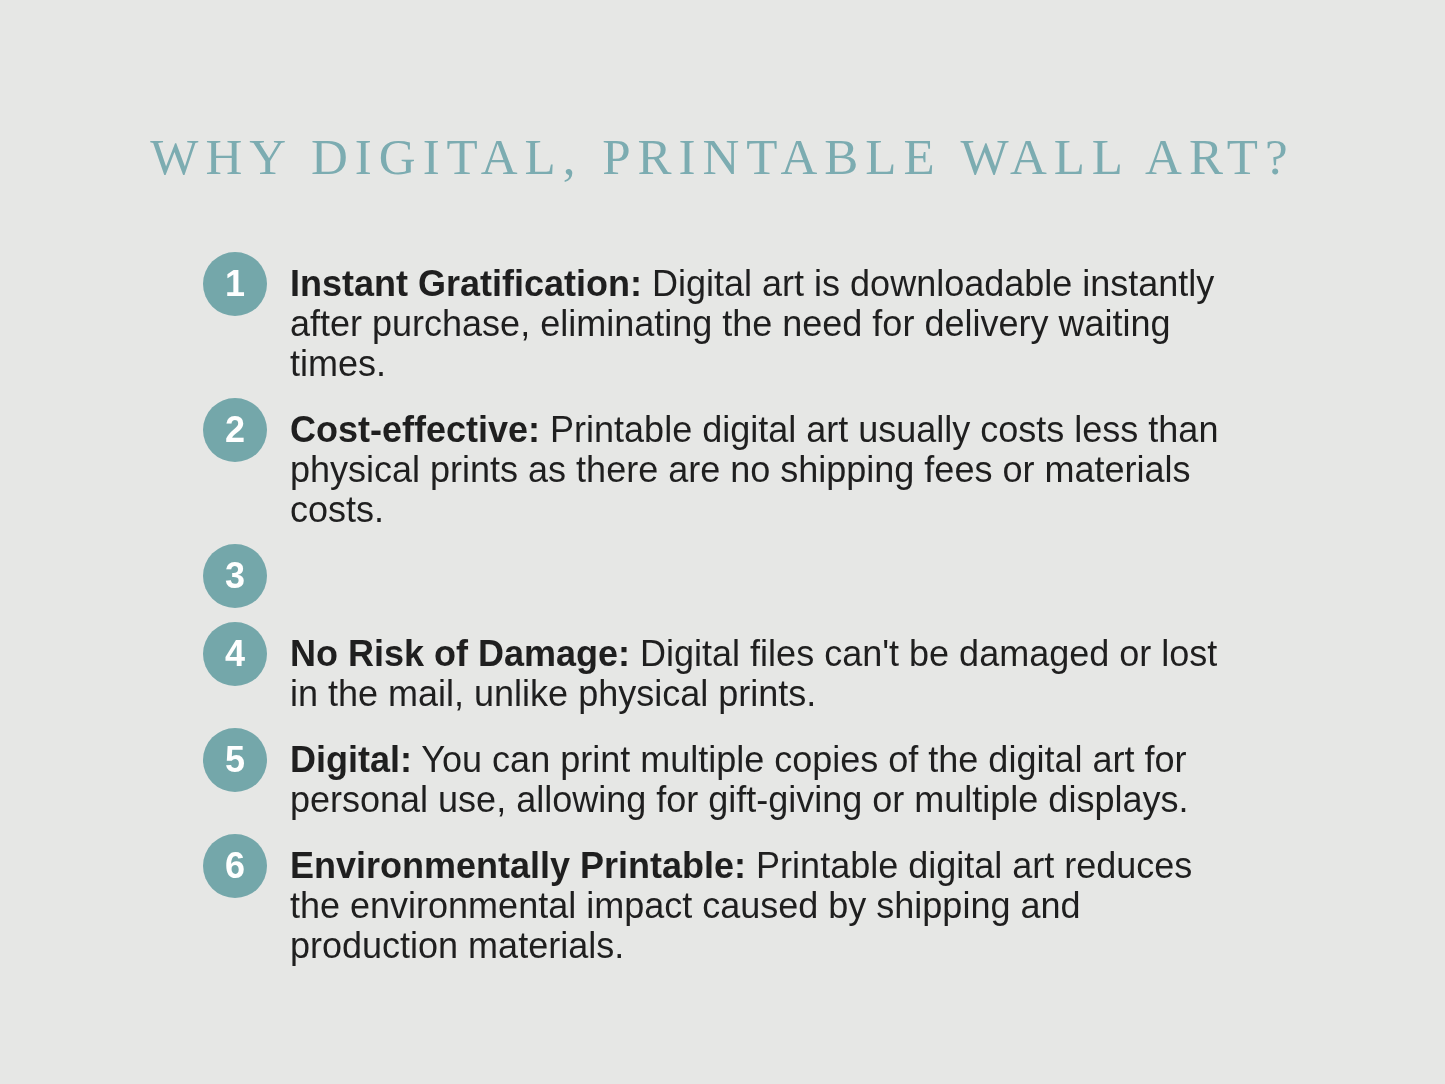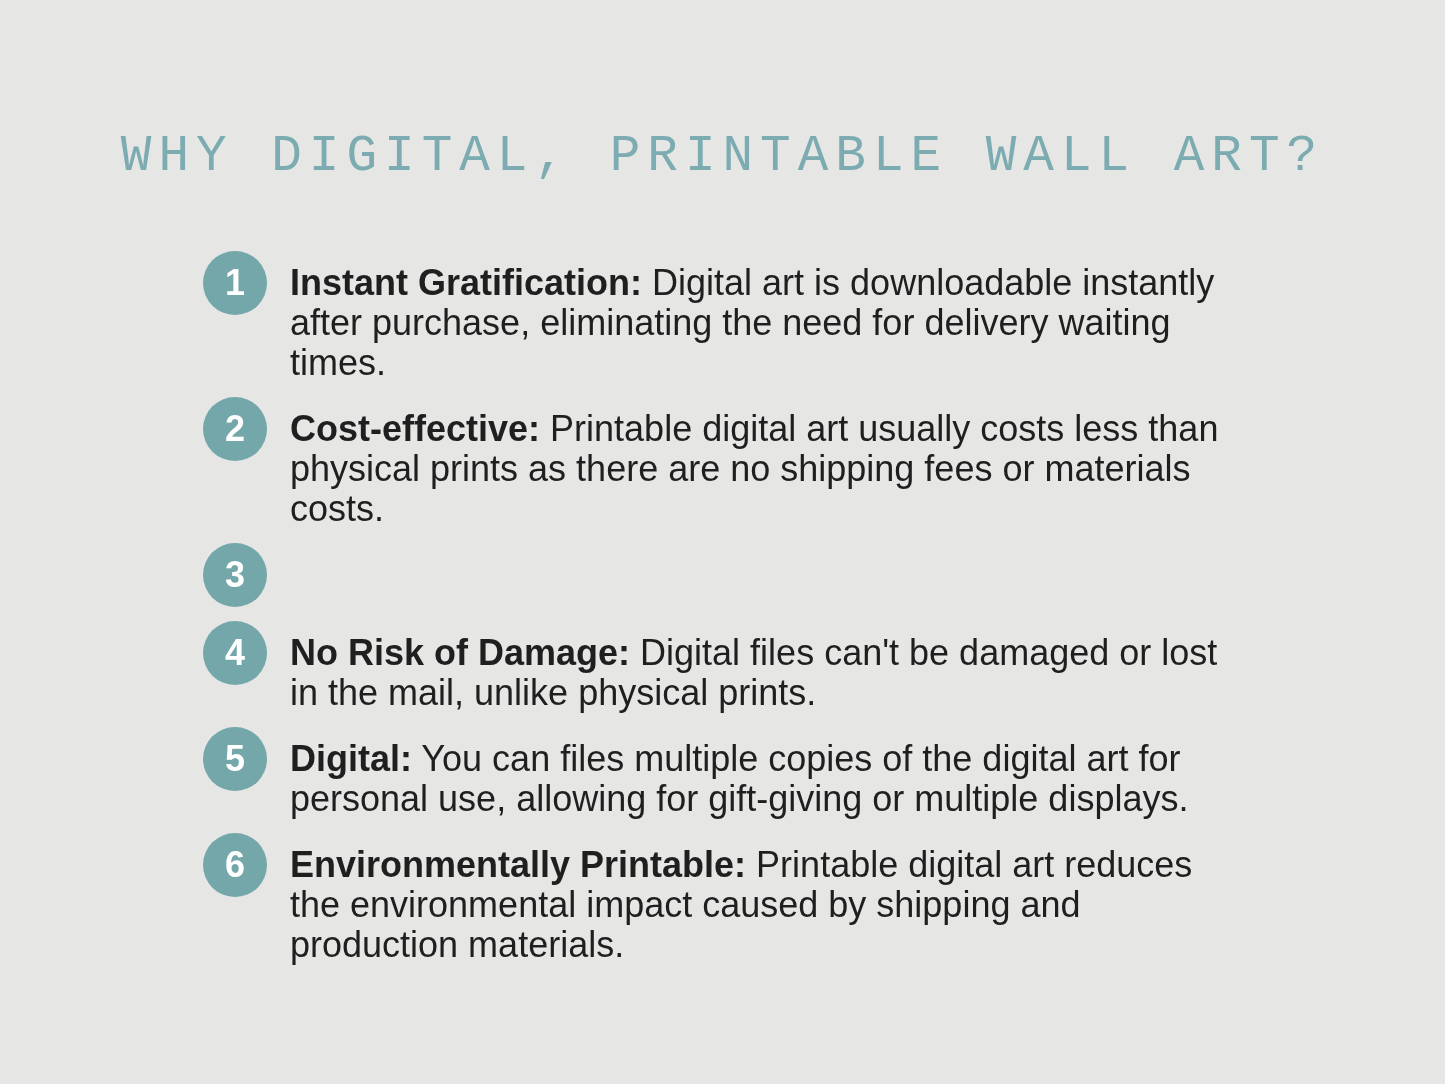--- a/index.html
+++ b/index.html
@@ -11,21 +11,21 @@
   }
   .canvas {
     position: relative;
     width: 1445px;
     height: 1084px;
     background: #e6e7e5;
   }
   .page-title {
     margin-top: 128px;
     text-align: center;
-    font-family: Liberation Mono, monospace;
+    font-family: Liberation Serif, serif;
     font-weight: 400;
     font-size: 51px;
     letter-spacing: 7px;
     color: #7cacb1;
     white-space: nowrap;
   }
   .benefits-list {
     display: flex;
     flex-direction: column;
     row-gap: 14px;
@@ -98,21 +98,21 @@
       <div class="number-badge">
         <span>4</span>
       </div>
       <p class="benefit-text"><span class="lead">No Risk of Damage:</span><span> Digital files can't be damaged or lost in the mail, unlike physical prints.</span></p>
     </div>
 
     <div class="benefit-item">
       <div class="number-badge">
         <span>5</span>
       </div>
-      <p class="benefit-text"><span class="lead">Digital:</span><span> You can files multiple copies of the digital art for personal use, allowing for gift-giving or multiple displays.</span></p>
+      <p class="benefit-text"><span class="lead">Digital:</span><span> You can print multiple copies of the digital art for personal use, allowing for gift-giving or multiple displays.</span></p>
     </div>
 
     <div class="benefit-item">
       <div class="number-badge">
         <span>6</span>
       </div>
       <p class="benefit-text"><span class="lead">Environmentally Printable:</span><span> Printable digital art reduces the environmental impact caused by shipping and production materials.</span></p>
     </div>
 
   </div>

